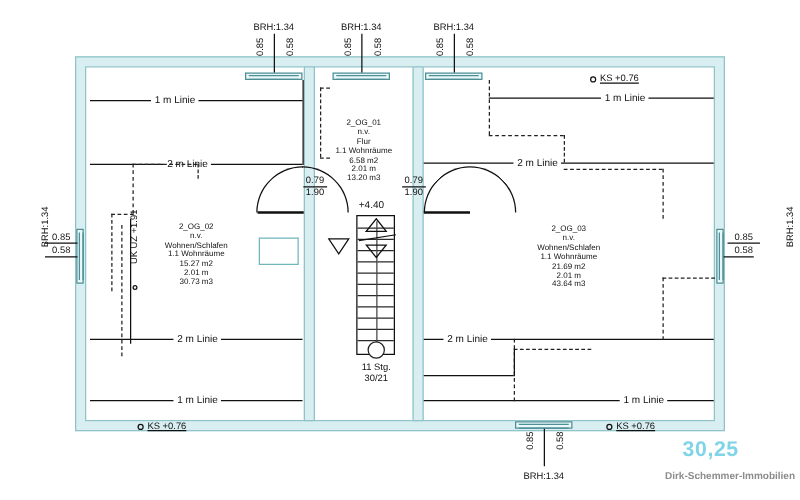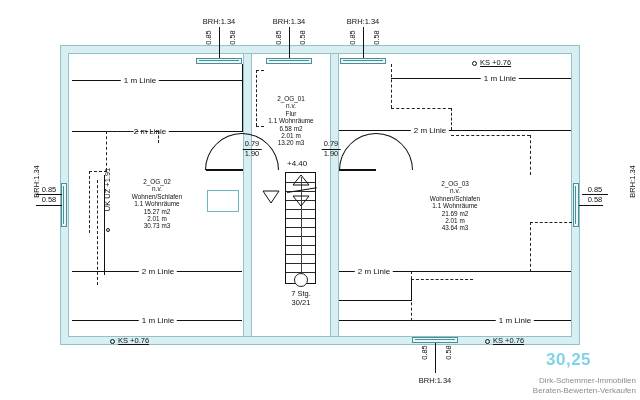--- a/index.html
+++ b/index.html
@@ -199,21 +199,21 @@
   </div>
 
   <svg class="abs" style="left:292px;top:174px;" width="18" height="12">
     <polygon points="9,1 17,11 1,11" fill="none" stroke="#111" stroke-width="1"></polygon>
   </svg>
   <svg class="abs" style="left:292px;top:195px;" width="18" height="12">
     <polygon points="9,11 17,1 1,1" fill="none" stroke="#111" stroke-width="1"></polygon>
   </svg>
   <div class="abs" style="left:287px;top:192px;width:30px;height:0;border-top:1px solid #111;transform:rotate(-9deg);transform-origin:0 0;"></div>
   <div class="circ" style="left:294px;top:273px;width:14px;height:14px;"></div>
-  <div class="txt c" style="left:301px;top:289px;">7 Stg.</div>
+  <div class="txt c" style="left:301px;top:289px;">11 Stg.</div>
   <div class="txt c" style="left:301px;top:298px;">30/21</div>
 
   <div class="inner" style="left:207px;top:190px;width:32px;height:22px;border-color:#6fb6bd;"></div>
 
   <div class="ks" style="left:472px;top:58px;"><span class="dot"></span><span>KS +0.76</span></div>
 
   <div class="hline" style="left:391px;top:78px;width:180px;"></div>
   <div class="hline" style="left:339px;top:130px;width:232px;"></div>
   <div class="linie" style="left:500px;top:78px;">1 m Linie</div>
   <div class="linie" style="left:430px;top:130px;">2 m Linie</div>
@@ -243,18 +243,17 @@
   <div class="dash-h" style="left:530px;top:222px;width:42px;"></div>
   <div class="dash-h" style="left:411px;top:279px;width:62px;"></div>
   <div class="dash-v" style="left:411px;top:271px;height:50px;"></div>
 
   <div class="hline" style="left:339px;top:300px;width:72px;"></div>
   <div class="vline" style="left:411px;top:279px;height:22px;"></div>
 
   <div class="ks" style="left:485px;top:336px;"><span class="dot"></span><span>KS +0.76</span></div>
 
   <div class="bignum" style="left:546px;top:350px;">30,25</div>
-  <div class="wm" style="left:400px;top:376px;width:236px;">
+  <div class="wm" style="left:400px;top:376px;width:236px;font-weight:bold;">
     <div>Dirk-Schemmer-Immobilien</div>
-    <div>Beraten-Bewerten-Verkaufen</div>
   </div>
 
 </div>
 
 </body></html>

